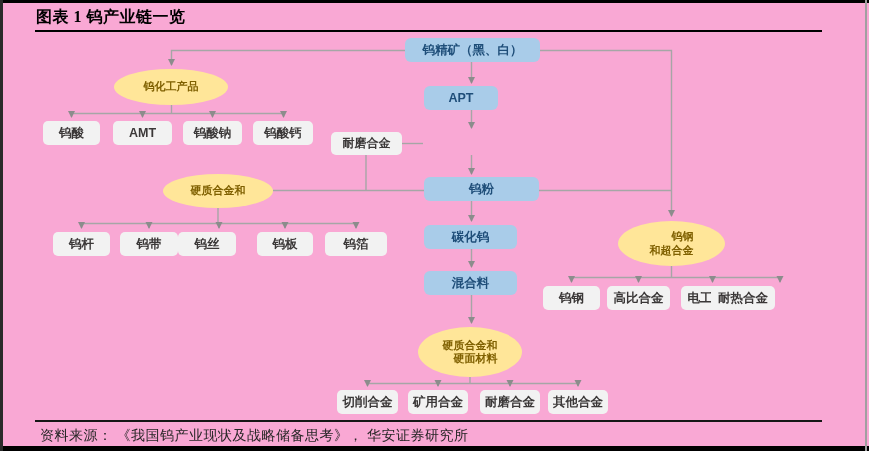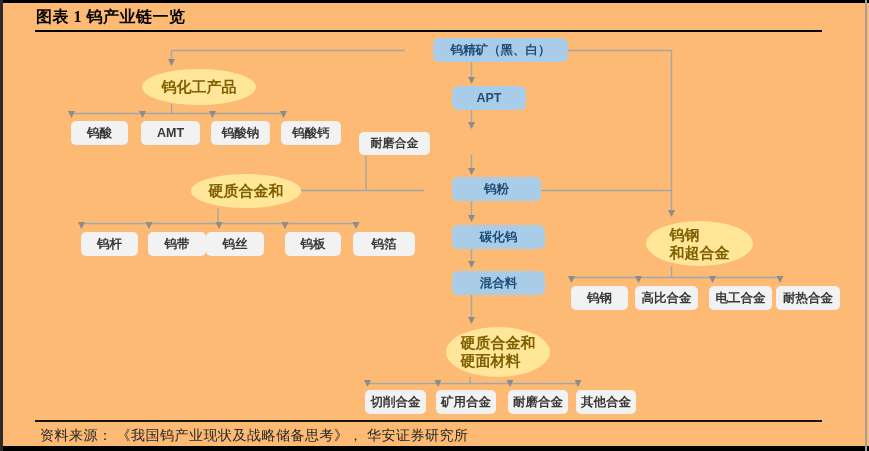--- a/index.html
+++ b/index.html
@@ -1,39 +1,39 @@
 <!DOCTYPE html>
 <html><head>
 <meta charset="utf-8">
 <style>
   html,body{margin:0;padding:0;background:#fff;}
   body{font-family:"Liberation Sans",sans-serif;}
-  #stage{position:relative;width:869px;height:451px;background:#fdba74;overflow:hidden;}
+  #stage{position:relative;width:869px;height:451px;background:#f9a8d4;overflow:hidden;}
 
   
   .edge{position:absolute;}
   .edge-top{left:0;top:0;width:869px;height:3px;background:#000;}
   .edge-bottom{left:0;top:446px;width:869px;height:5px;background:#000;}
   .edge-left{left:0;top:0;width:3px;height:451px;background:#2a2a2a;}
   .edge-right{left:865px;top:0;width:2px;height:451px;background:#a0a0a0;}
 
   .fig-title{position:absolute;left:36px;top:7px;font-family:"Liberation Serif",serif;
     font-weight:bold;font-size:16px;color:#000;letter-spacing:.5px;}
   .title-rule{position:absolute;left:35px;top:30px;width:787px;height:2px;background:#000;}
   .footer-rule{position:absolute;left:35px;top:420px;width:787px;height:2px;background:#161616;}
   .fig-source{position:absolute;left:40px;top:427px;font-family:Liberation Serif, serif;
     font-size:14px;color:#262626;letter-spacing:.5px;}
 
   svg.wires{position:absolute;left:0;top:0;}
 
   .node{position:absolute;display:flex;align-items:center;justify-content:center;
-    box-sizing:border-box;font-weight:bold;text-align:left;margin-left:28px;}
+    box-sizing:border-box;font-weight:bold;text-align:right;}
   .proc{background:#A9CCE9;color:#1F4E79;border-radius:6px;font-size:12.5px;}
   .leaf{background:#F2F2F2;color:#3B3838;border-radius:5px;font-size:12.5px;}
-  .grp{background:#FFE699;color:#7F6000;border-radius:50%;font-size:15px;
+  .grp{background:#FFE699;color:#7F6000;border-radius:50%;font-size:11px;
     line-height:1.2;white-space:pre-line;}
 </style>
 </head>
 <body>
 
 <div id="stage">
 
   <div class="fig-title">图表 1 钨产业链一览</div>
   <div class="title-rule"></div>
 
@@ -87,21 +87,21 @@
       <path d="M367.5 383.5 H 578"></path>
       <path d="M367.5 383.5 V 386" marker-end="url(#arr)"></path>
       <path d="M438 383.5 V 386" marker-end="url(#arr)"></path>
       <path d="M510 383.5 V 386" marker-end="url(#arr)"></path>
       <path d="M578 383.5 V 386" marker-end="url(#arr)"></path>
     </g>
   </svg>
 
   <div class="node proc" style="left:405px;top:38px;width:135px;height:24px">钨精矿（黑、白）</div>
   <div class="node proc" style="left:424px;top:86px;width:74px;height:24px">APT</div>
-  <div class="node proc" style="left:424px;top:177px;width:89px;height:24px">钨粉</div>
+  <div class="node proc" style="left:424px;top:177px;width:115px;height:24px">钨粉</div>
   <div class="node proc" style="left:424px;top:225px;width:93px;height:24px">碳化钨</div>
   <div class="node proc" style="left:424px;top:271px;width:93px;height:24px">混合料</div>
 
   <div class="node leaf" style="left:331px;top:132px;width:71px;height:23px;font-size:12px">耐磨合金</div>
 
   <div class="node grp" style="left:114px;top:69px;width:114px;height:36px">钨化工产品</div>
   <div class="node grp" style="left:163px;top:174px;width:110px;height:34px">硬质合金和</div>
   <div class="node grp" style="left:618px;top:221px;width:107px;height:45px">钨钢
 和超合金</div>
   <div class="node grp" style="left:418px;top:327px;width:104px;height:50px">硬质合金和
@@ -114,21 +114,21 @@
 
   <div class="node leaf" style="left:53px;top:232px;width:57px;height:24px">钨杆</div>
   <div class="node leaf" style="left:120px;top:232px;width:58px;height:24px">钨带</div>
   <div class="node leaf" style="left:178px;top:232px;width:58px;height:24px">钨丝</div>
   <div class="node leaf" style="left:257px;top:232px;width:56px;height:24px">钨板</div>
   <div class="node leaf" style="left:325px;top:232px;width:62px;height:24px">钨箔</div>
 
   <div class="node leaf" style="left:543px;top:286px;width:57px;height:24px">钨钢</div>
   <div class="node leaf" style="left:607px;top:286px;width:63px;height:24px">高比合金</div>
   <div class="node leaf" style="left:681px;top:286px;width:63px;height:24px">电工合金</div>
-  <div class="node leaf" style="left:748px;top:286px;width:64px;height:24px">耐热合金</div>
+  <div class="node leaf" style="left:711px;top:286px;width:64px;height:24px">耐热合金</div>
 
   <div class="node leaf" style="left:337px;top:390px;width:61px;height:24px">切削合金</div>
   <div class="node leaf" style="left:408px;top:390px;width:60px;height:24px">矿用合金</div>
   <div class="node leaf" style="left:480px;top:390px;width:60px;height:24px">耐磨合金</div>
   <div class="node leaf" style="left:548px;top:390px;width:60px;height:24px">其他合金</div>
 
   <div class="footer-rule"></div>
   <div class="fig-source">资料来源： 《我国钨产业现状及战略储备思考》， 华安证券研究所</div>
 
   <div class="edge edge-top"></div>

